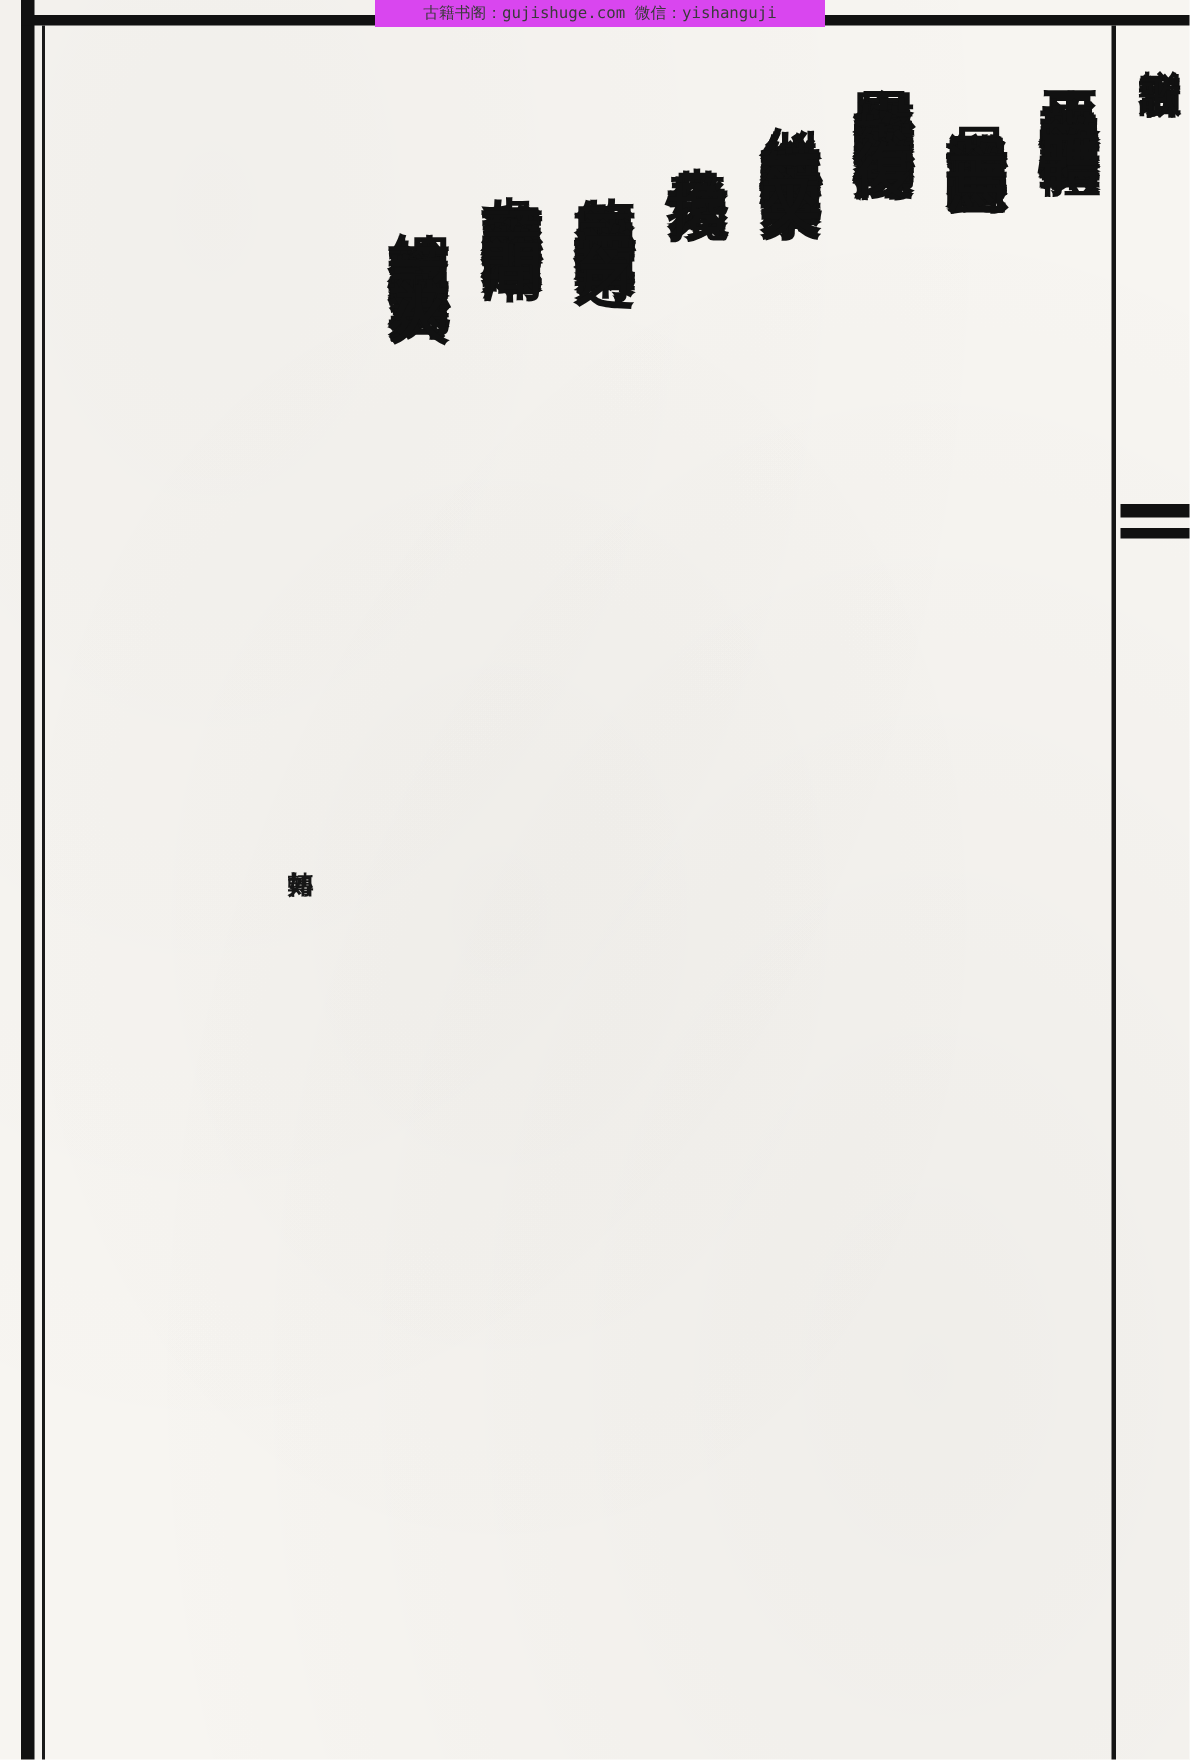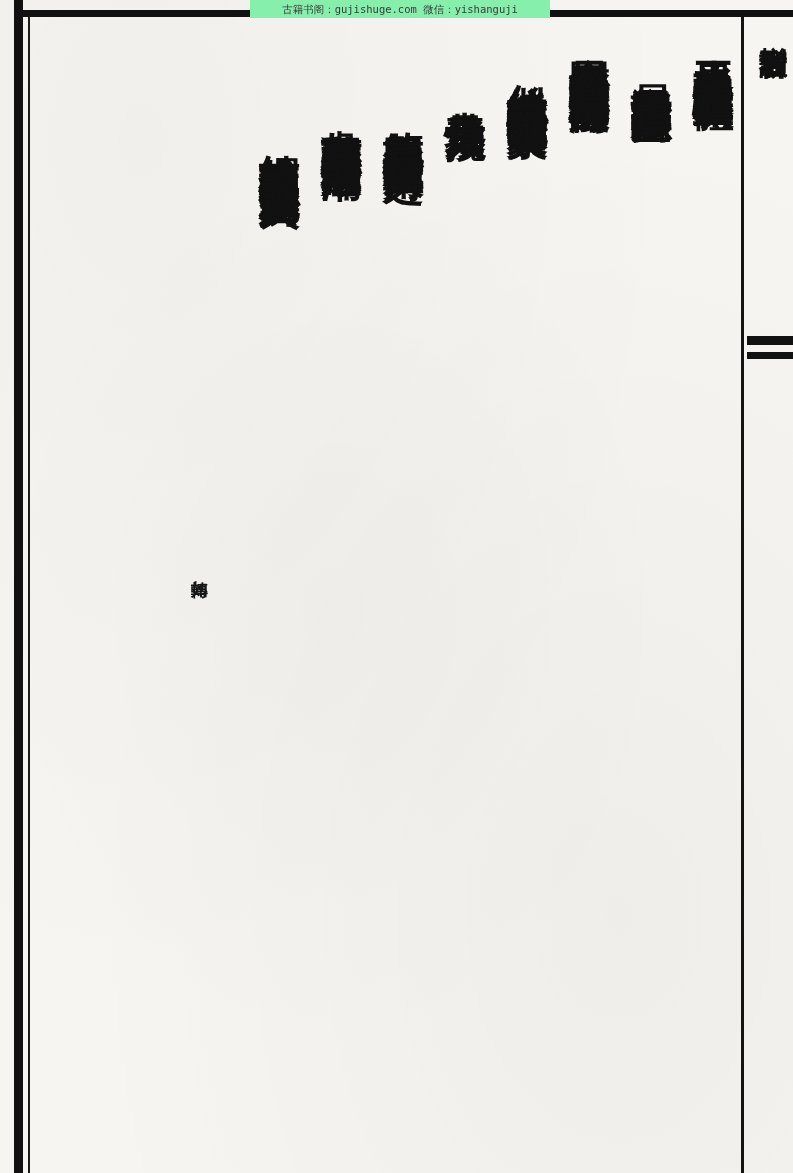--- a/index.html
+++ b/index.html
@@ -12,21 +12,21 @@
     font-family: "DejaVu Serif", serif;
     overflow: hidden;
     position: relative;
   }
 
   
   #watermark {
     position: absolute;
     top: 0; left: 250px;
     width: 300px; height: 18px;
-    background: #86efac;
+    background: #d946ef;
     color: #3a3a3a;
     font-family: "DejaVu Sans Mono", monospace;
     font-size: 10.5px;
     line-height: 18px;
     text-align: center;
     letter-spacing: 0px;
     z-index: 40;
     white-space: nowrap;
   }
 

